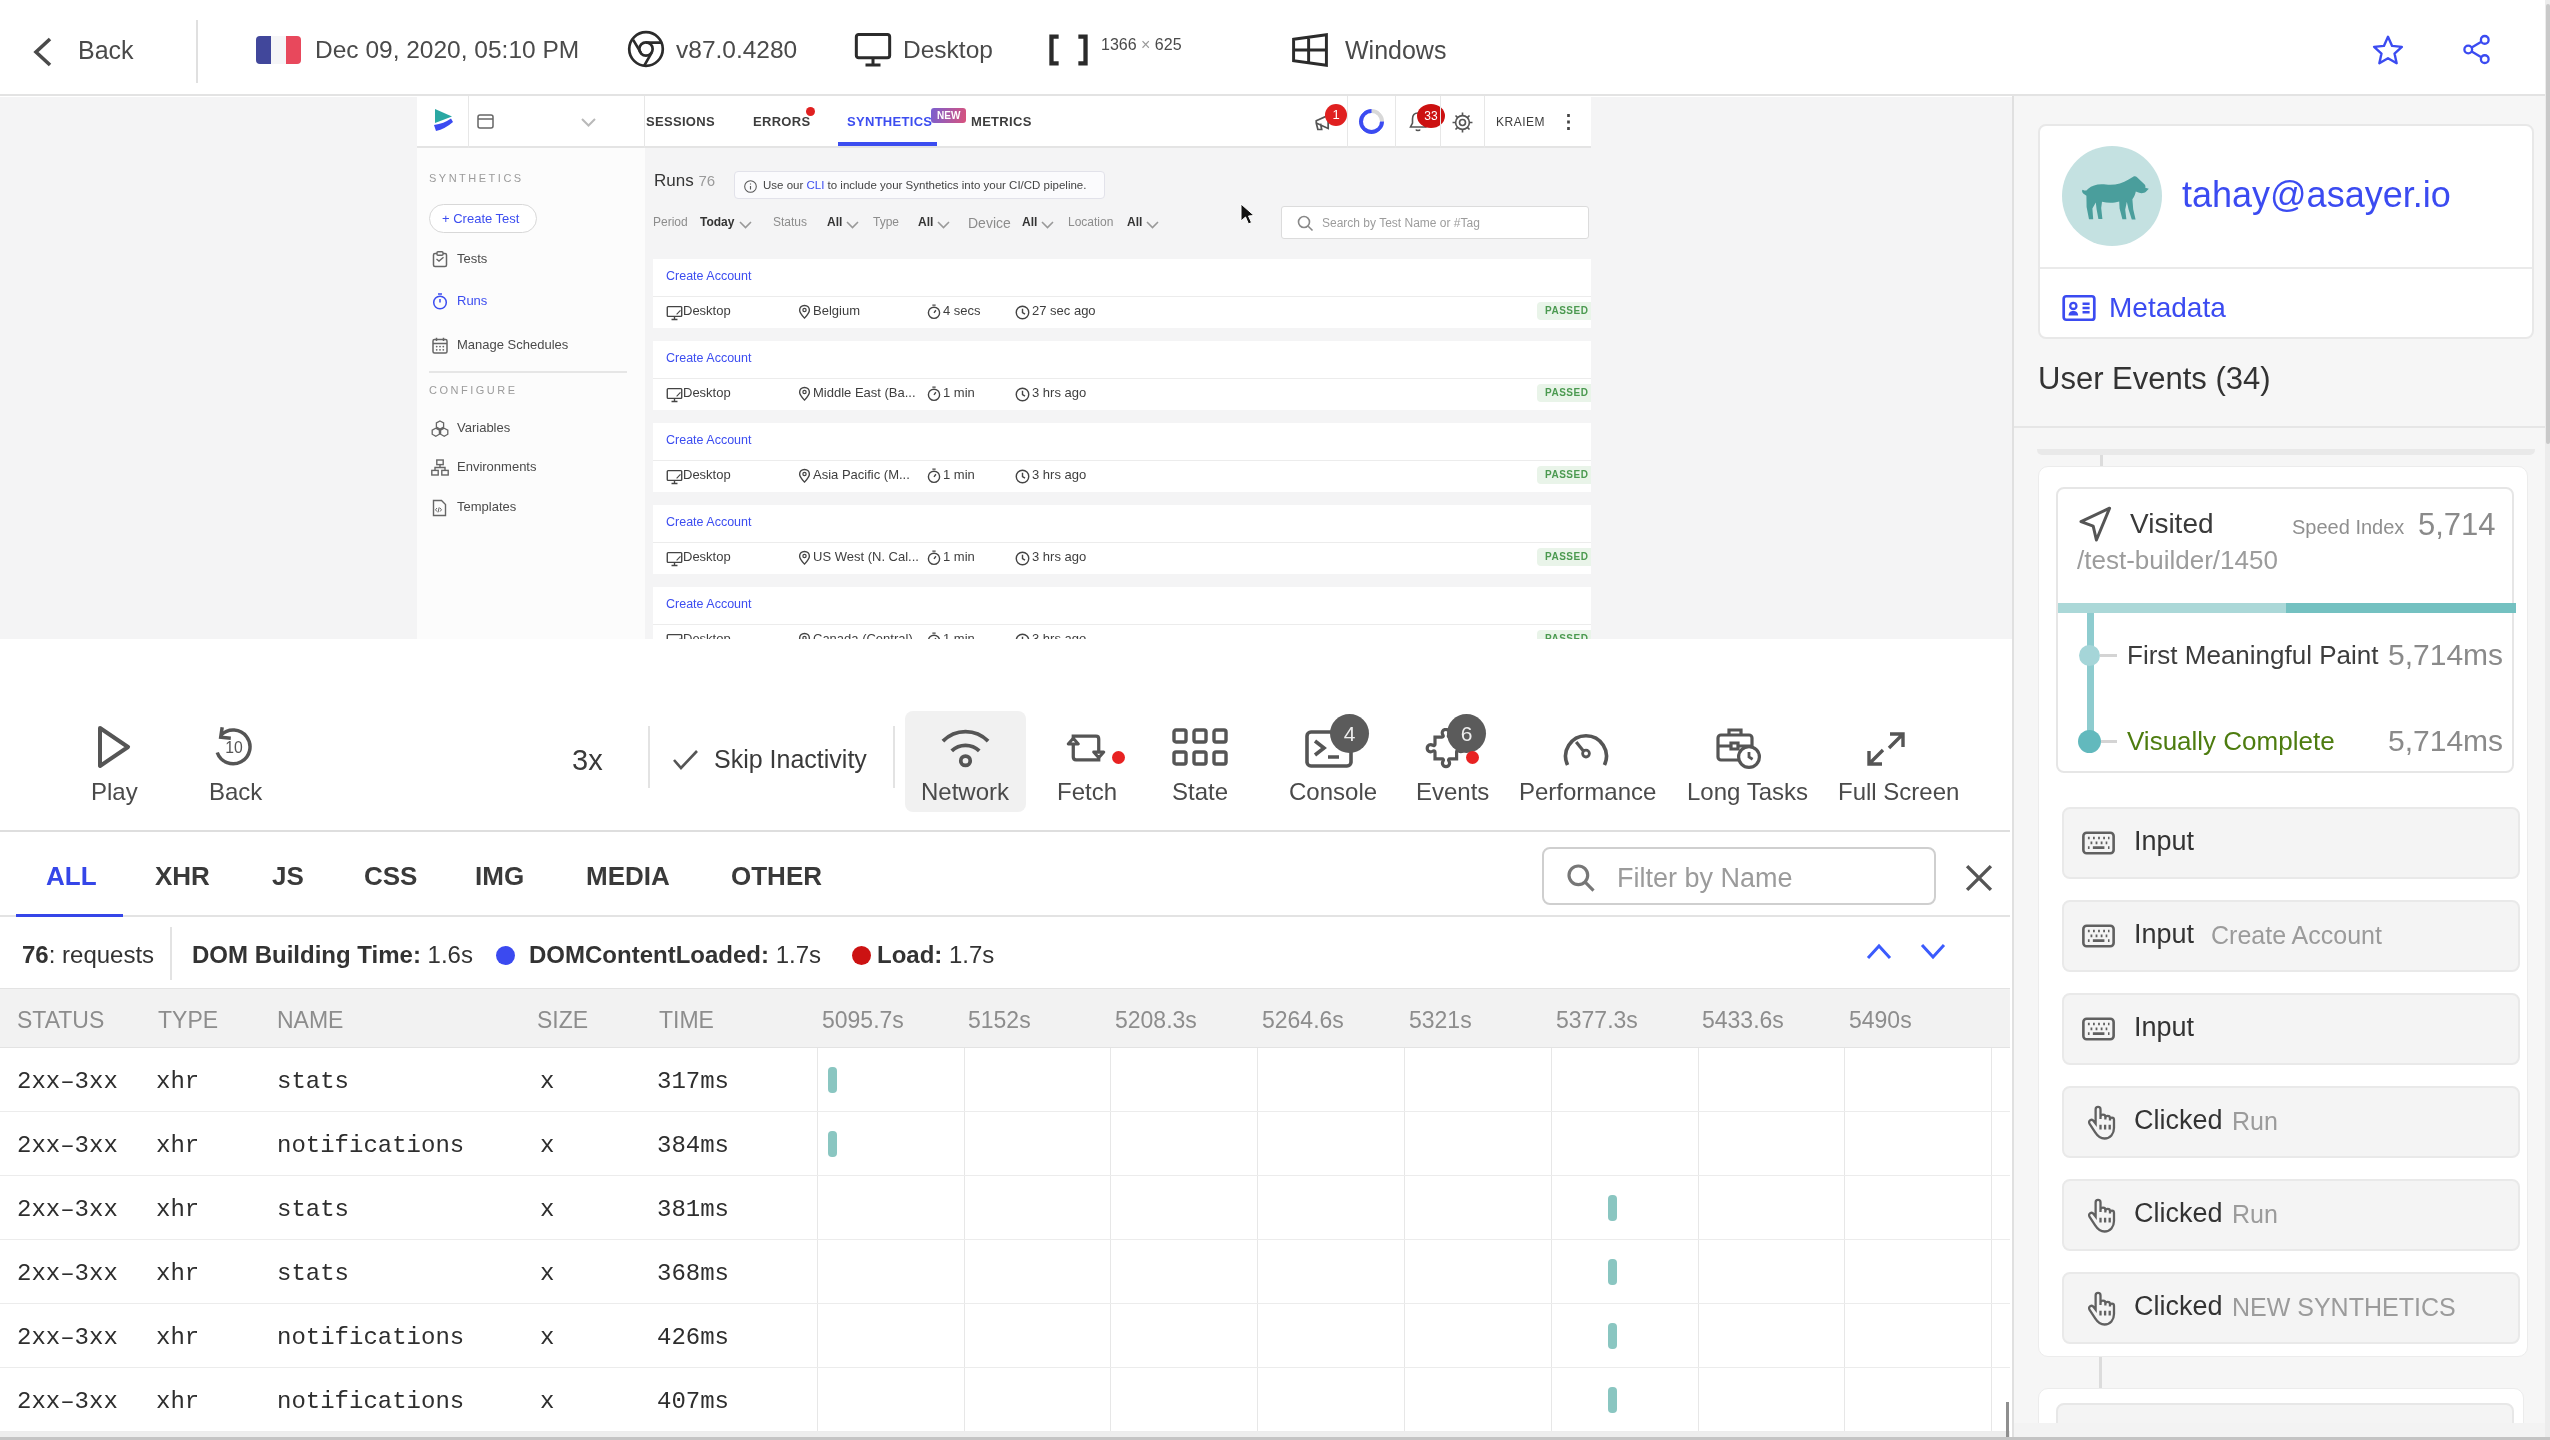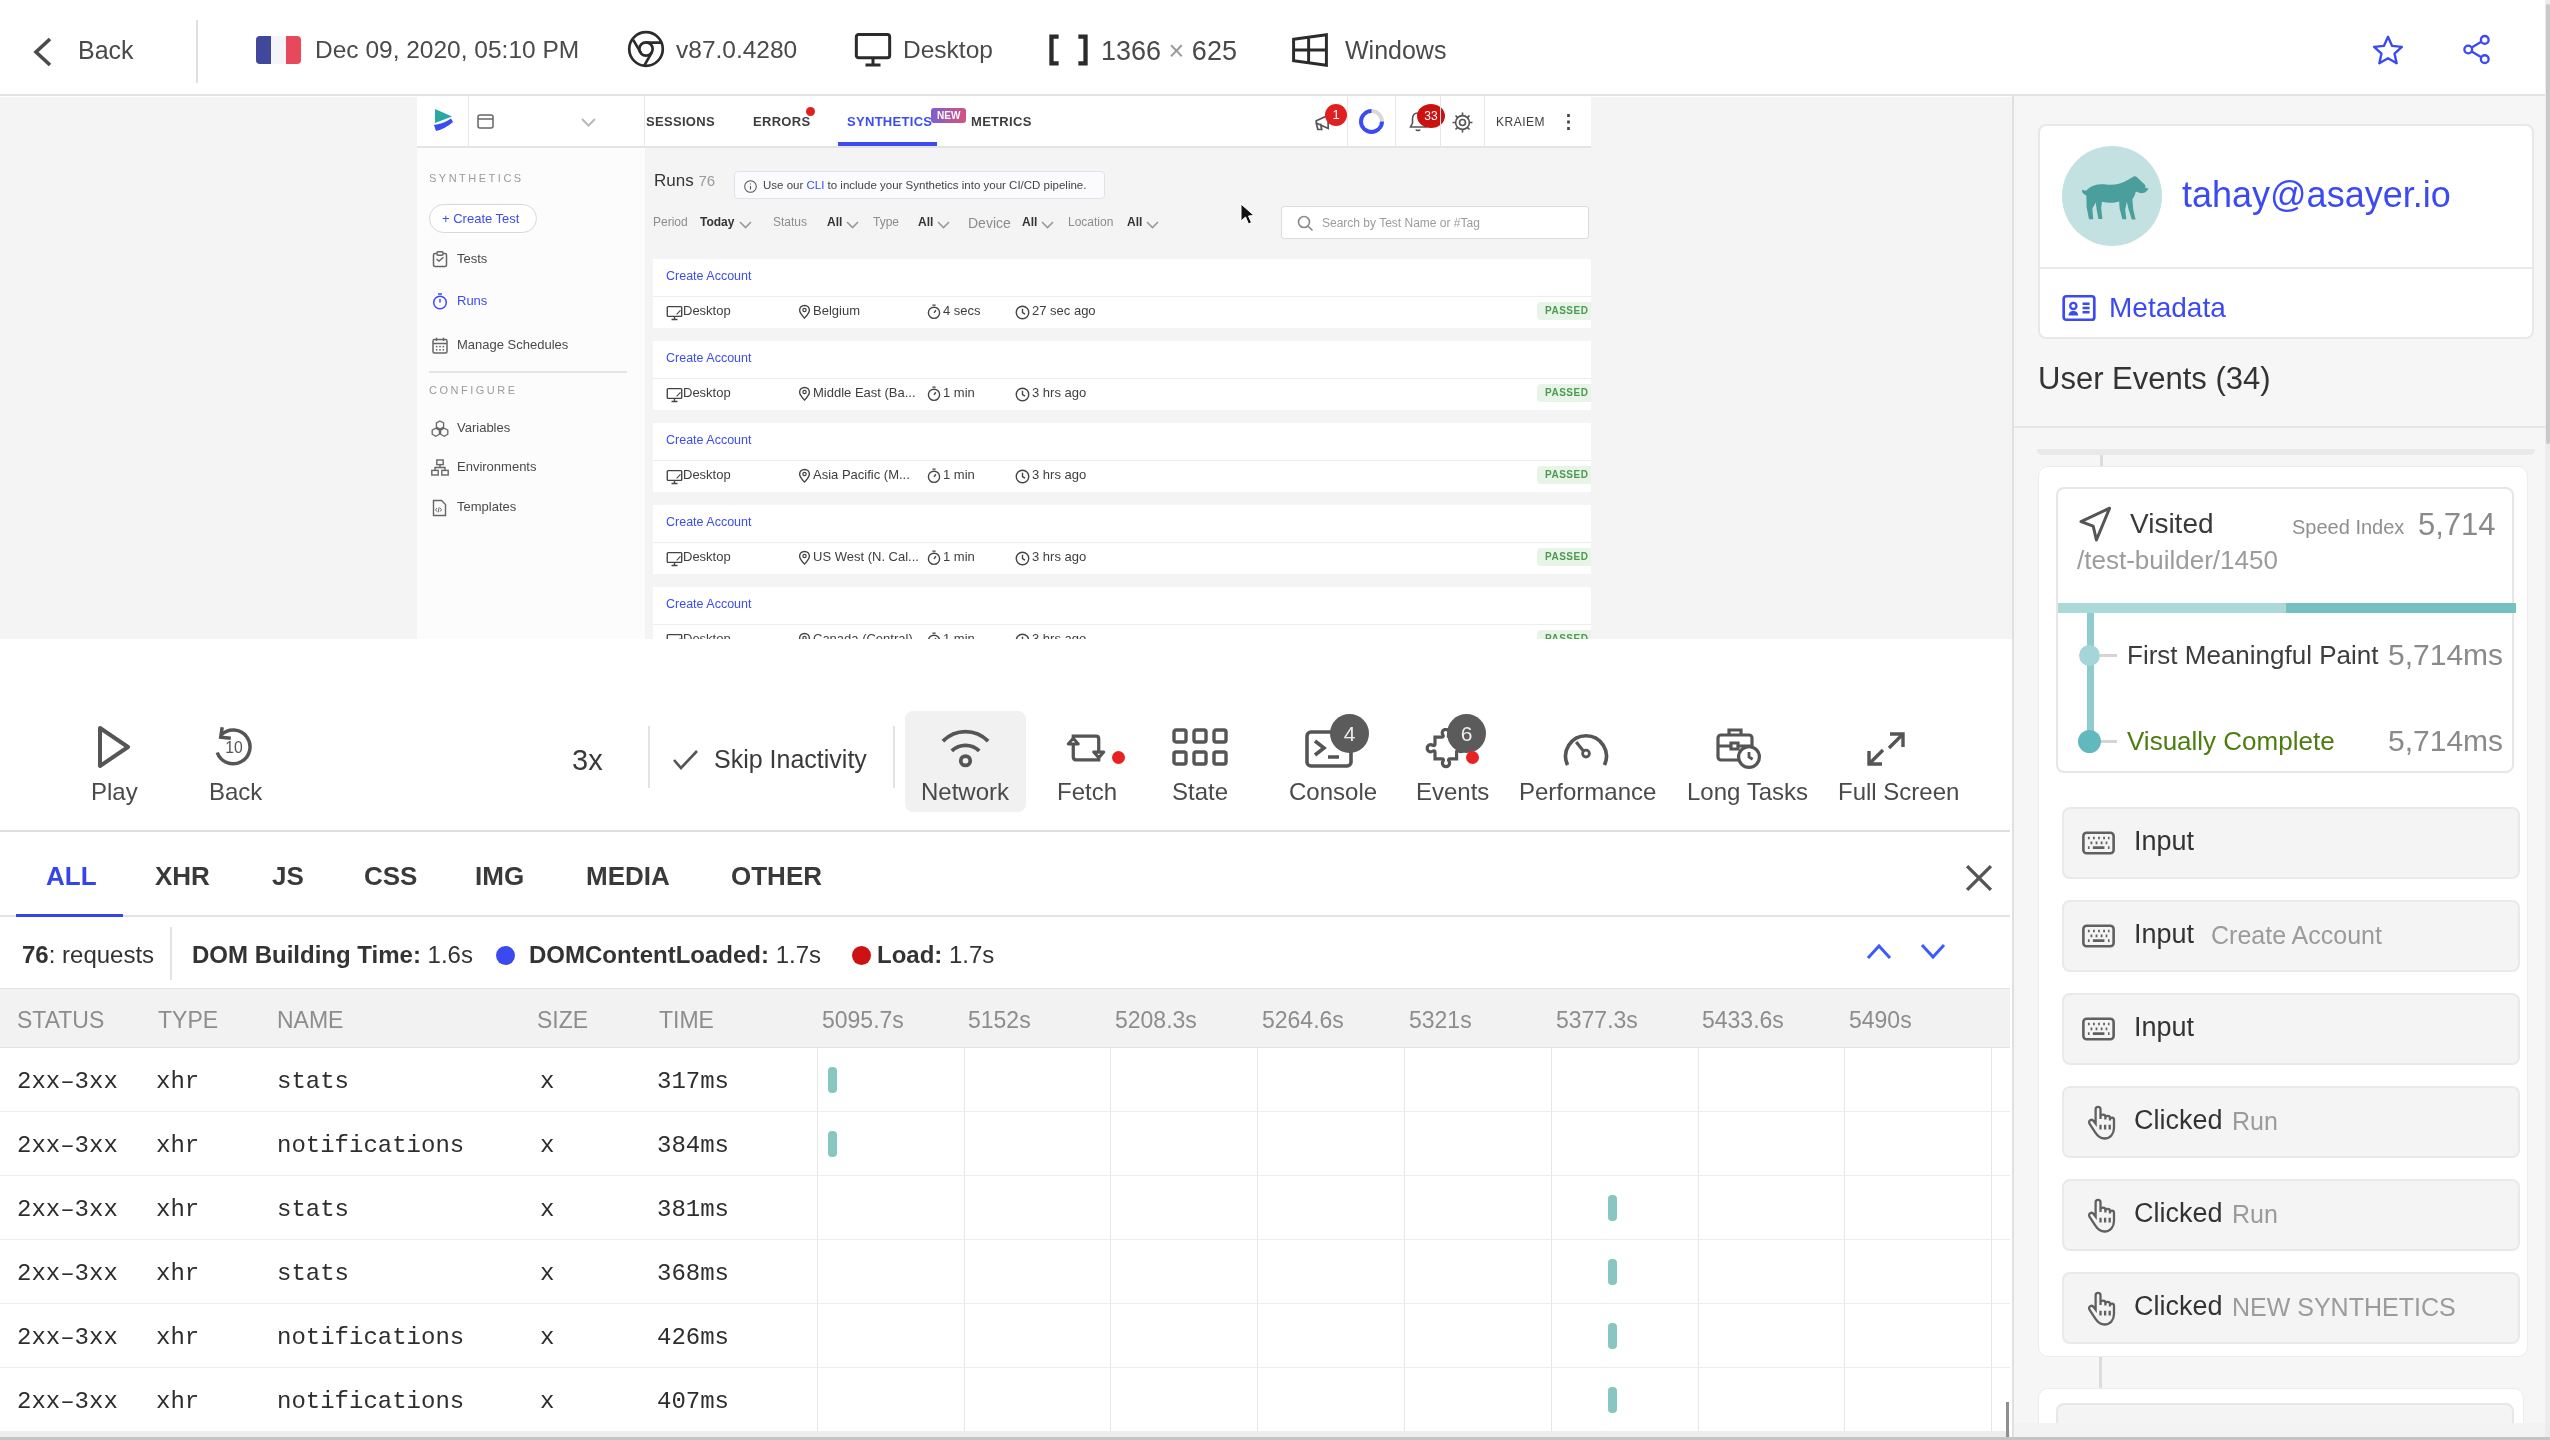--- a/index.html
+++ b/index.html
@@ -55,21 +55,21 @@
 
     <svg class="abs" style="left:853px;top:31px;" width="40" height="37" viewBox="0 0 24 22">
       <rect x="2" y="2" width="20" height="14" rx="1.4" fill="none" stroke="#2b2b2b" stroke-width="1.8"></rect>
       <path d="M12 16 V19.5 M7.5 20.3 H16.5" stroke="#2b2b2b" stroke-width="1.8" fill="none"></path>
     </svg>
     <div class="abs" style="left:903px;top:36px;font-size:24.5px;color:#4a4a4a;">Desktop</div>
 
     <svg class="abs" style="left:1047px;top:32px;" width="43" height="36" viewBox="0 0 24 20">
       <path d="M6.5 2.5 H2.5 V17.5 H6.5 M17.5 2.5 H21.5 V17.5 H17.5" fill="none" stroke="#2b2b2b" stroke-width="2.4"></path>
     </svg>
-    <div class="abs" style="left:1101px;top:36px;font-size:27px;color:#4a4a4a;">1366 <span style="color:#9a9a9a;">×</span> 625</div>
+    <div class="abs" style="left:1101px;top:36px;font-size:16px;color:#4a4a4a;">1366 <span style="color:#9a9a9a;">×</span> 625</div>
 
     <svg class="abs" style="left:1289px;top:31px;" width="42" height="38" viewBox="0 0 24 22">
       <path d="M2.5 4.8 L21.5 2.2 V19.8 L2.5 17.2 Z M2.5 11 H21.5 M11.2 3.5 V18.5" fill="none" stroke="#2b2b2b" stroke-width="1.7"></path>
     </svg>
     <div class="abs" style="left:1345px;top:36px;font-size:25px;color:#4a4a4a;">Windows</div>
 
     <svg class="abs" style="left:2371px;top:33px;" width="34" height="34" viewBox="0 0 24 23">
       <path d="M12 2.2 L14.9 8.6 L21.8 9.3 L16.6 14 L18.1 20.8 L12 17.3 L5.9 20.8 L7.4 14 L2.2 9.3 L9.1 8.6 Z" fill="none" stroke="#3b4bf1" stroke-width="1.7" stroke-linejoin="round"></path>
     </svg>
 
@@ -443,20 +443,27 @@
 
     <div class="abs" style="left:0;top:0;width:2010px;height:85px;border-bottom:2px solid #e3e3e3;background:#fff;">
       <div class="abs tab" style="left:46px;color:#3546e8;">ALL</div>
       <div class="abs" style="left:16px;top:82px;width:107px;height:3px;background:#3546e8;"></div>
       <div class="abs tab" style="left:155px;">XHR</div>
       <div class="abs tab" style="left:272px;">JS</div>
       <div class="abs tab" style="left:364px;">CSS</div>
       <div class="abs tab" style="left:475px;">IMG</div>
       <div class="abs tab" style="left:586px;">MEDIA</div>
       <div class="abs tab" style="left:731px;">OTHER</div>
+      <div class="abs" style="left:1542px;top:15px;width:394px;height:58px;border:2px solid #cfcfcf;border-radius:8px;background:#fff;">
+        <svg class="abs" style="left:22px;top:14px;" width="30" height="30" viewBox="0 0 17 17">
+            <circle cx="7" cy="7" r="5.3" fill="none" stroke="#777" stroke-width="1.8"></circle>
+            <path d="M11 11 L15.6 15.6" stroke="#777" stroke-width="1.8"></path>
+          </svg>
+        <div class="abs" style="left:73px;top:14px;font-size:27px;color:#9b9b9b;">Filter by Name</div>
+      </div>
       <svg class="abs" style="left:1962px;top:29px;" width="34" height="34" viewBox="0 0 20 20">
           <path d="M3 3 L17 17 M17 3 L3 17" stroke="#555" stroke-width="2"></path>
         </svg>
     </div>
 
     <div class="abs" style="left:0;top:87px;width:2010px;height:69px;background:#fff;">
       <div class="abs" style="left:22px;top:22px;font-size:24px;color:#333;"><b>76</b>: requests</div>
       <div class="abs" style="left:170px;top:8px;width:2px;height:53px;background:#e3e3e3;"></div>
       <div class="abs" style="left:192px;top:22px;font-size:24px;color:#333;"><b>DOM Building Time:</b> 1.6s</div>
       <div class="abs" style="left:496px;top:27px;width:19px;height:19px;border-radius:50%;background:#3b4af0;"></div>

